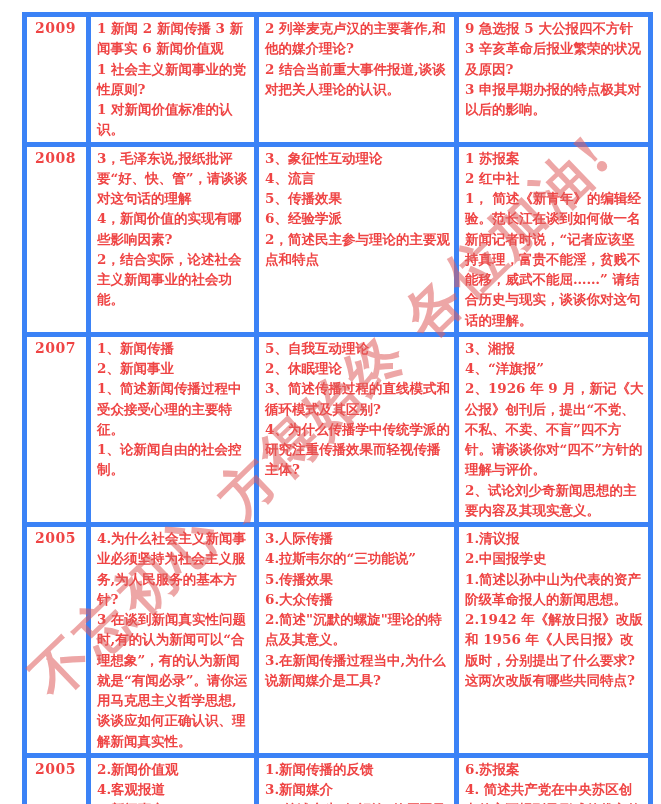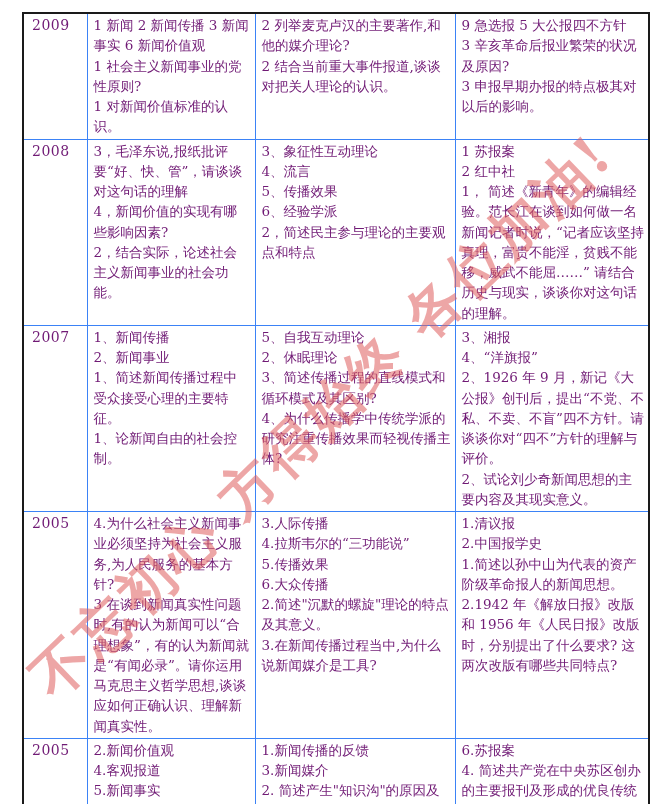--- a/index.html
+++ b/index.html
@@ -17,27 +17,27 @@
   }
   table.exam-table {
     position: absolute;
     left: 22px;
     top: 12px;
     border-collapse: collapse;
     table-layout: fixed;
     border: 2px solid #1a1a1a;
   }
   .exam-table td {
-    border: 1px solid #3b82f6;
+    border: 5px solid #3b82f6;
     vertical-align: top;
     padding: 1px 4px 2px 6px;
     font-size: 13.5px;
     line-height: 1.5;
-    font-weight: normal;
-    color: #701a75;
+    font-weight: bold;
+    color: #ef4444;
     white-space: pre-line;
     word-break: break-word;
   }
   .exam-table td.year-cell {
     padding-left: 8px;
     font-size: 14px;
     letter-spacing: 0.5px;
   }
   col.c-year { width: 64px; }
   col.c1 { width: 168px; }

